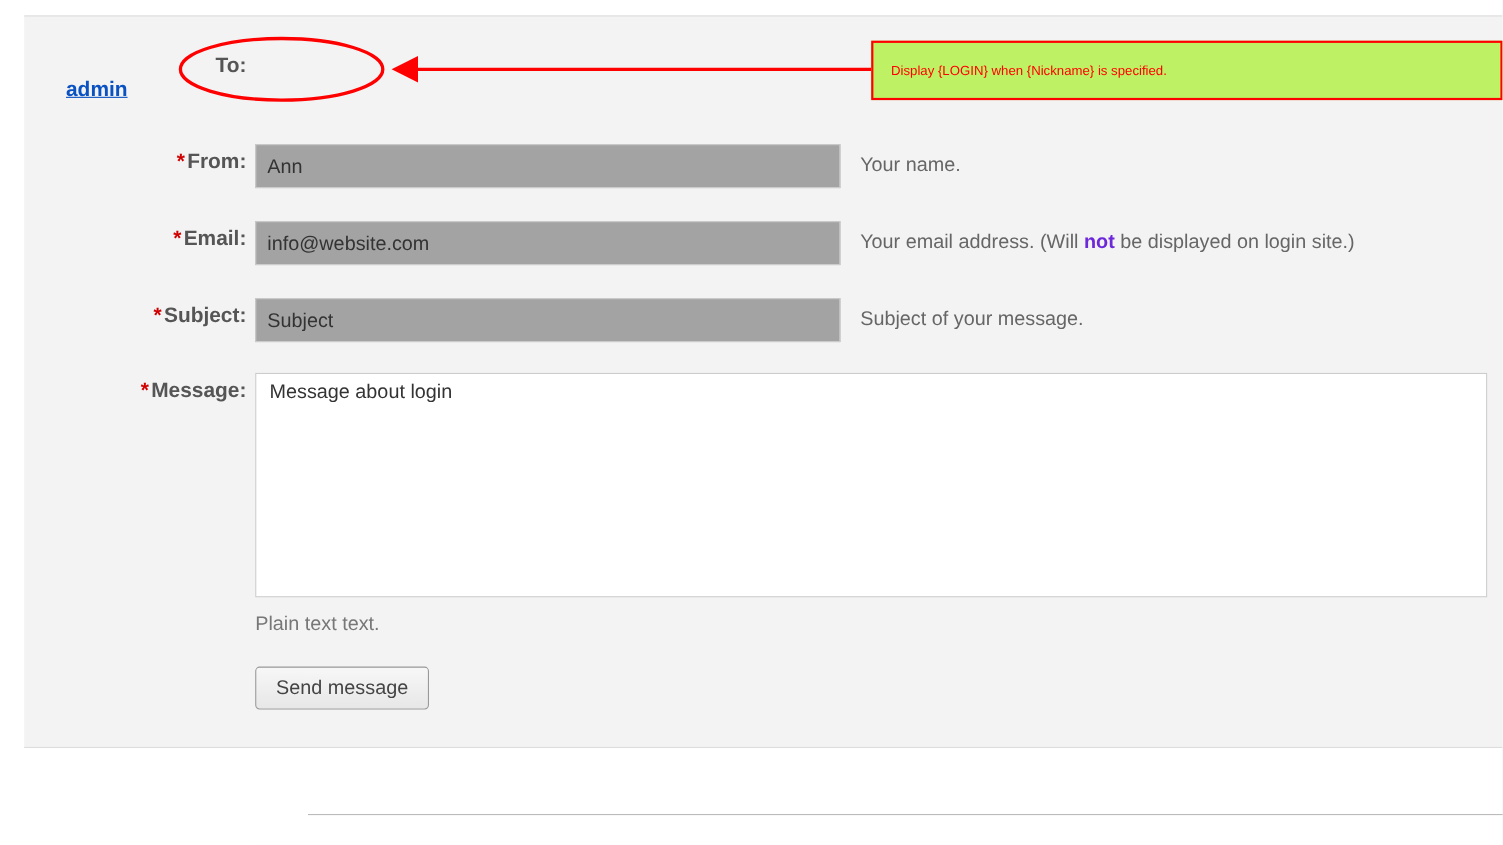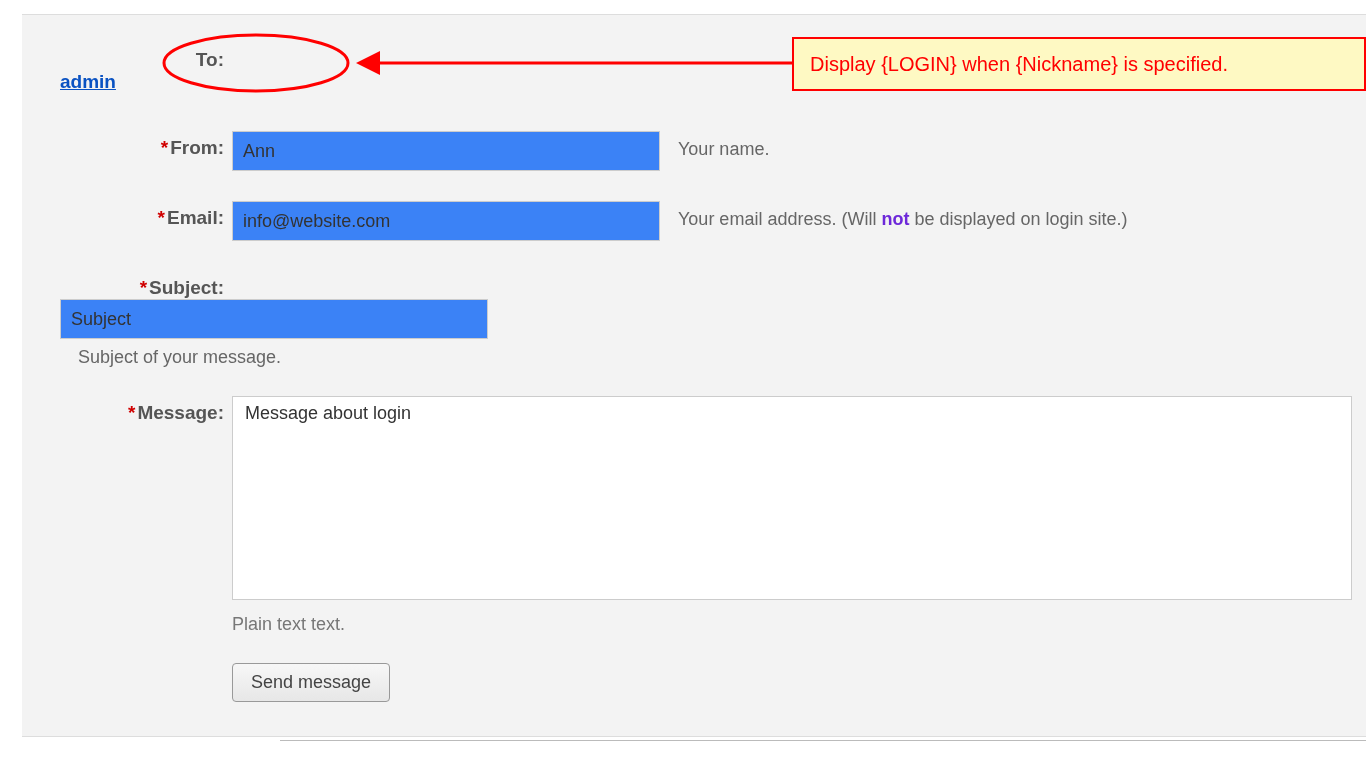--- a/index.html
+++ b/index.html
@@ -21,21 +21,21 @@
       position: relative;
       width: 1344px;
     }
     .row {
       display: flex;
       align-items: flex-start;
       margin-bottom: 30px;
       padding-left: 38px;
     }
     .row.to { margin-bottom: 38px; margin-top: 6px; flex-direction: column; }
-    .row.subject-row { margin-bottom: 28px; flex-direction: column; }
+    .row.subject-row { margin-bottom: 28px; }
     .row.message-row { margin-bottom: 6px; }
     .label-cell {
       width: 172px;
       text-align: right;
       padding-right: 8px;
       font-size: 19px;
       color: #555;
       font-weight: 700;
       padding-top: 6px;
       flex-shrink: 0;
@@ -43,24 +43,24 @@
     .row.to .label-cell { padding-top: 0; }
     .req { color: #d00000; font-weight: 700; margin-right: 2px; }
     .link-admin {
       color: #0a52c2;
       font-weight: 700;
       text-decoration: underline;
       cursor: pointer;
       font-size: 19px;
     }
     .input-text {
-      width: 428px;
+      width: 532px;
       height: 40px;
       border: 1px solid #ccc;
-      background: #3b82f6;
+      background: #a3a3a3;
       padding: 6px 10px;
       font-size: 18px;
       color: #333;
       font-family: inherit;
     }
     .hint {
       margin-left: 18px;
       color: #666;
       font-size: 18px;
       padding-top: 8px;
@@ -97,26 +97,26 @@
       cursor: pointer;
       font-family: inherit;
     }
     .callout-box {
       position: absolute;
       top: 22px;
       left: 770px;
       width: 574px;
       height: 54px;
       border: 2px solid #ff0000;
-      background: #fef9c3;
+      background: #bef264;
       display: flex;
       align-items: center;
       padding-left: 16px;
       color: #ff0000;
-      font-size: 20px;
+      font-size: 12px;
     }
     .arrow-svg {
       position: absolute;
       top: 22px;
       left: 330px;
       width: 440px;
       height: 50px;
       pointer-events: none;
     }
     .circle-svg {

